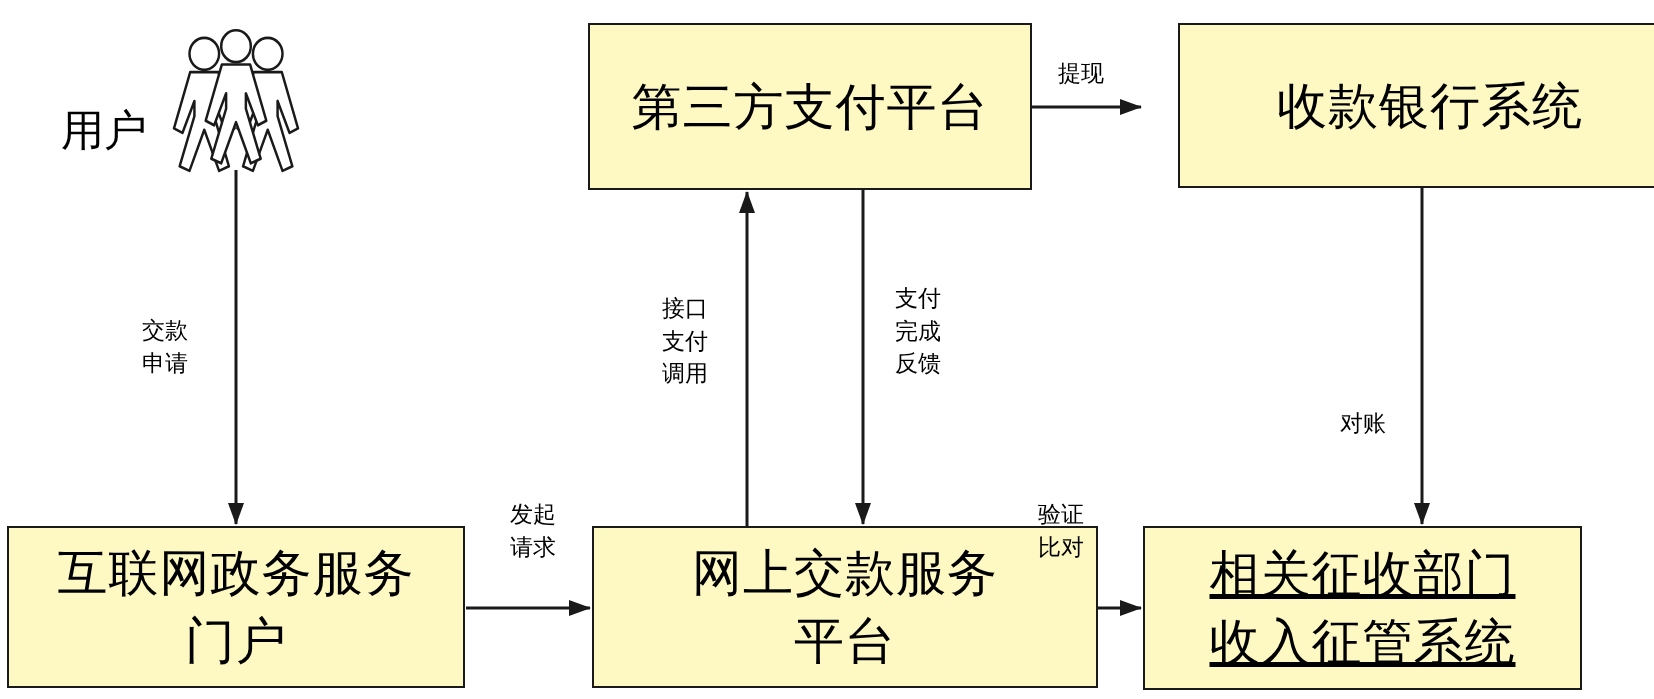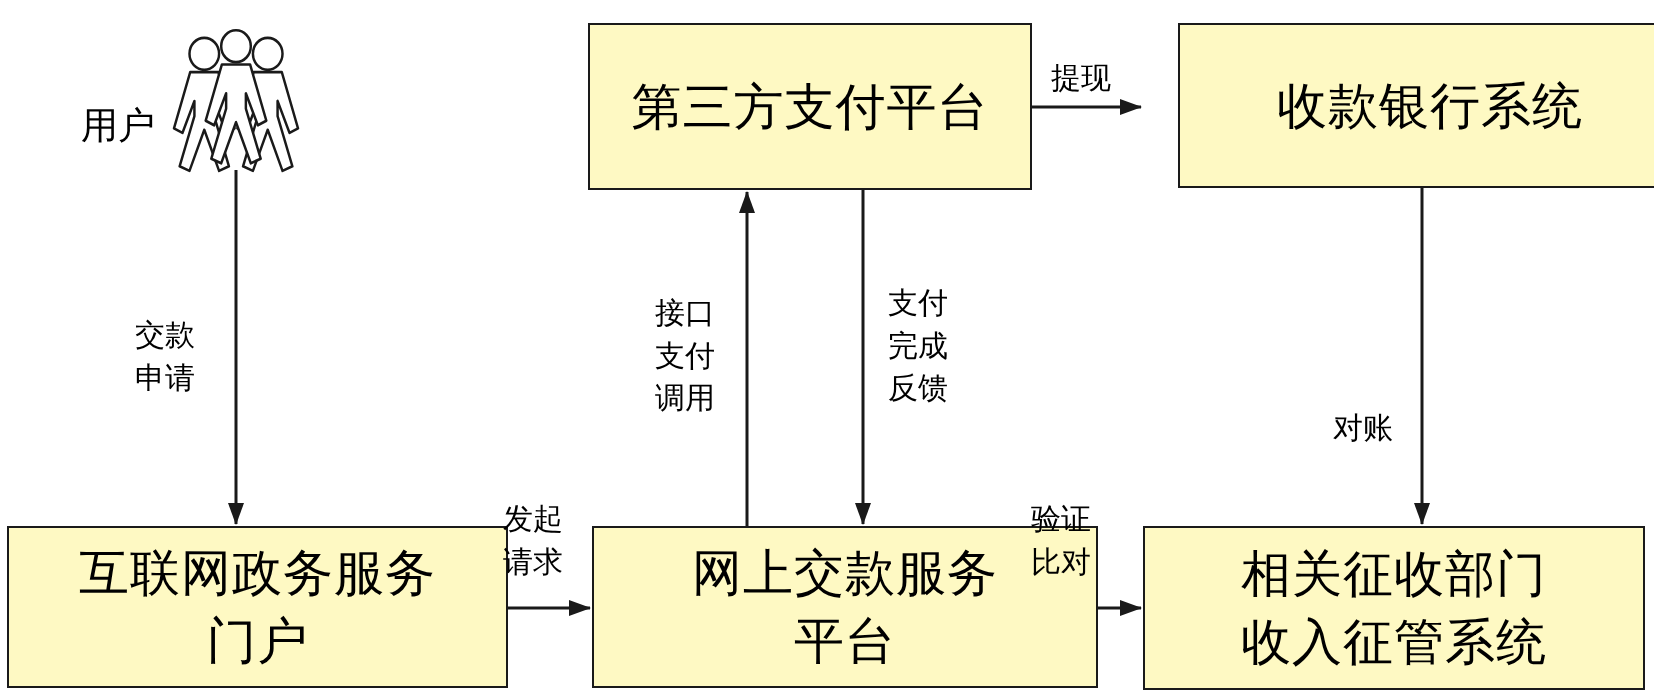--- a/index.html
+++ b/index.html
@@ -25,35 +25,35 @@
     align-items: center;
     justify-content: center;
     text-align: center;
     font-size: 50px;
     line-height: 1.36;
     white-space: pre-line;
     letter-spacing: 1px;
   }
   #node-third-party { left: 588px;  top: 23px;  width: 444px; height: 167px; }
   #node-bank        { left: 1143px; top: 23px;  width: 504px; height: 165px; margin-left: 35px; }
-  #node-portal      { left: 7px;    top: 526px; width: 501px; height: 162px; }
+  #node-portal      { left: 7px;    top: 526px; width: 458px; height: 162px; }
   #node-online      { left: 592px;  top: 526px; width: 506px; height: 162px; }
-  #node-collection  { left: 1143px; top: 526px; width: 502px; height: 164px; }
+  #node-collection  { left: 1143px; top: 526px; width: 439px; height: 164px; text-decoration: underline; }
 
   .edge-label {
     position: absolute;
     width: 100px;
     text-align: center;
-    font-size: 30px;
+    font-size: 23px;
     line-height: 1.42;
     white-space: pre-line;
   }
-  #label-user      { left: 58px;   top: 100px; width: 120px; font-size: 37px; }
+  #label-user      { left: 44px;   top: 100px; width: 120px; font-size: 43px; }
   #label-apply     { left: 115px;  top: 314px; }
-  #label-initiate  { left: 483px;  top: 498px; font-family: Liberation Serif, serif; }
+  #label-initiate  { left: 483px;  top: 498px; }
   #label-interface { left: 635px;  top: 292px; }
   #label-feedback  { left: 868px;  top: 282px; }
   #label-withdraw  { left: 1031px; top: 57px;  }
   #label-reconcile { left: 1313px; top: 381px; margin-top: 26px; }
   #label-verify    { left: 1011px; top: 498px; }
 
   #arrow-layer, #users-icon-svg {
     position: absolute;
     left: 0;
     top: 0;

